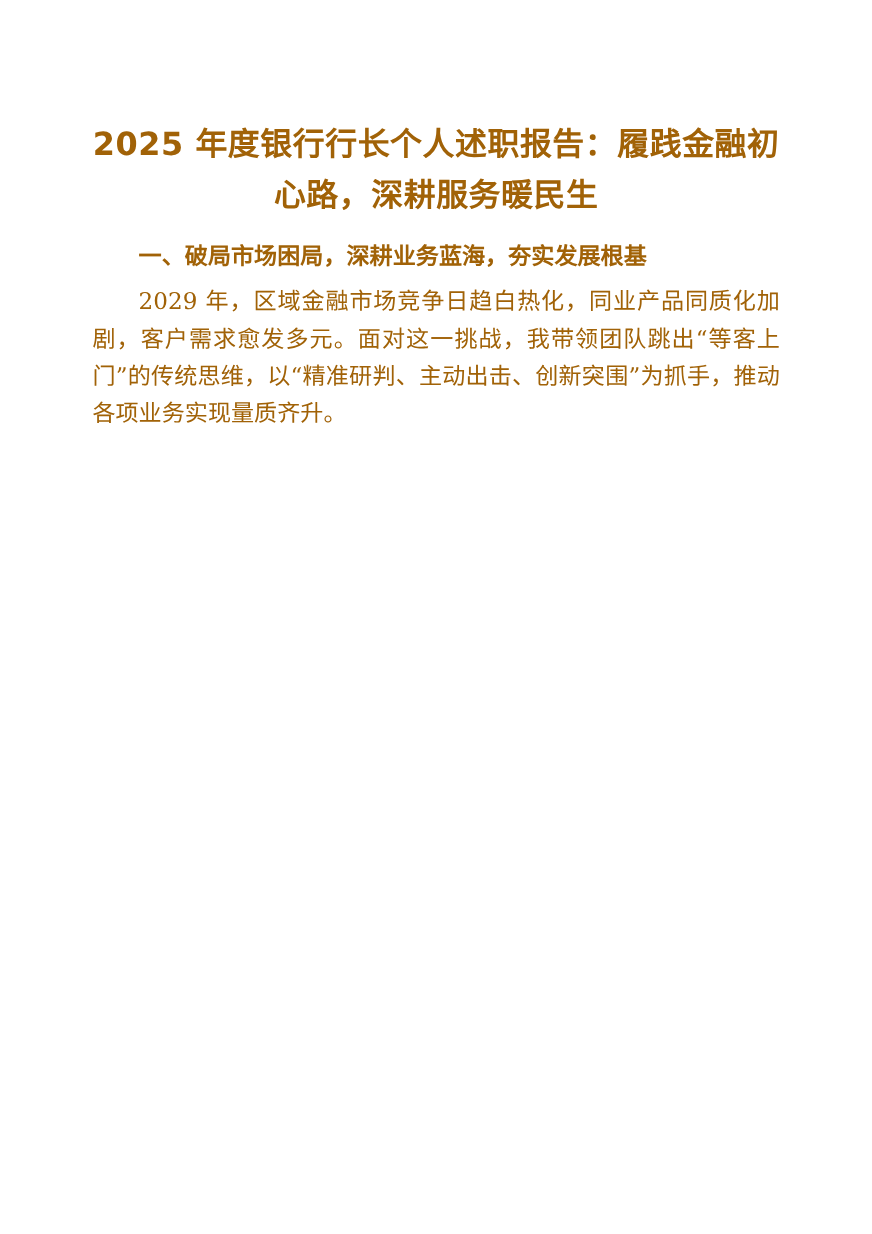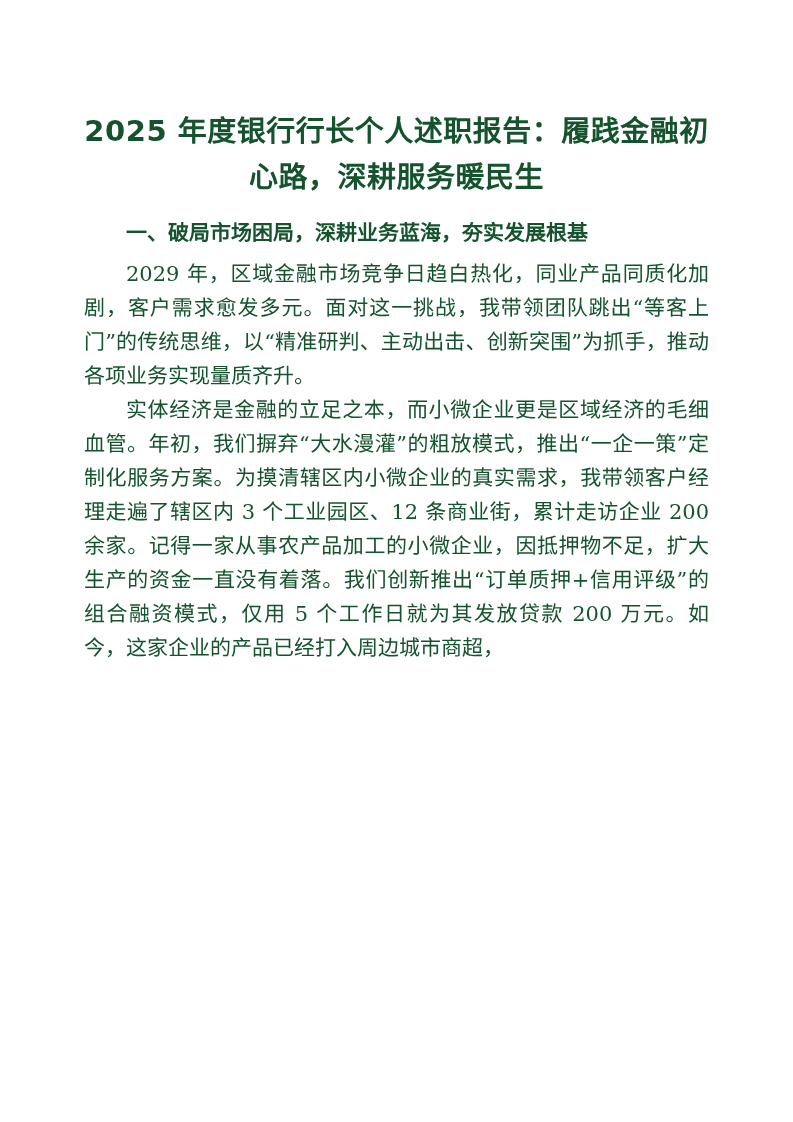--- a/index.html
+++ b/index.html
@@ -8,21 +8,21 @@
     background: #ffffff;
   }
   .page {
     position: relative;
     width: 793px;
     height: 1122px;
     margin: 0 auto;
     background: #ffffff;
     box-sizing: border-box;
     padding: 108px 84px 0 84px;
-    color: #14532d;
+    color: #a16207;
     font-family: "DejaVu Serif", "Liberation Serif", serif;
     overflow: hidden;
   }
   .doc-title {
     font-family: "DejaVu Sans", "Liberation Sans", sans-serif;
     font-weight: 700;
     font-size: 29px;
     line-height: 46px;
     text-align: center;
     margin: 0 0 16px 0;
@@ -52,15 +52,14 @@
 <div class="page">
 
   <h1 class="doc-title">2025 年度银行行长个人述职报告：履践金融初心路，深耕服务暖民生</h1>
 
 
   <h2 class="section-heading">一、破局市场困局，深耕业务蓝海，夯实发展根基</h2>
 
   <p class="body-para">2029 年，区域金融市场竞争日趋白热化，同业产品同质化加剧，客户需求愈发多元。面对这一挑战，我带领团队跳出“等客上门”的传统思维，以“精准研判、主动出击、创新突围”为抓手，推动各项业务实现量质齐升。</p>
 
 
-  <p class="body-para">实体经济是金融的立足之本，而小微企业更是区域经济的毛细血管。年初，我们摒弃“大水漫灌”的粗放模式，推出“一企一策”定制化服务方案。为摸清辖区内小微企业的真实需求，我带领客户经理走遍了辖区内 3 个工业园区、12 条商业街，累计走访企业 200 余家。记得一家从事农产品加工的小微企业，因抵押物不足，扩大生产的资金一直没有着落。我们创新推出“订单质押+信用评级”的组合融资模式，仅用 5 个工作日就为其发放贷款 200 万元。如今，这家企业的产品已经打入周边城市商超，</p>
 
 </div>
 
 </body></html>

